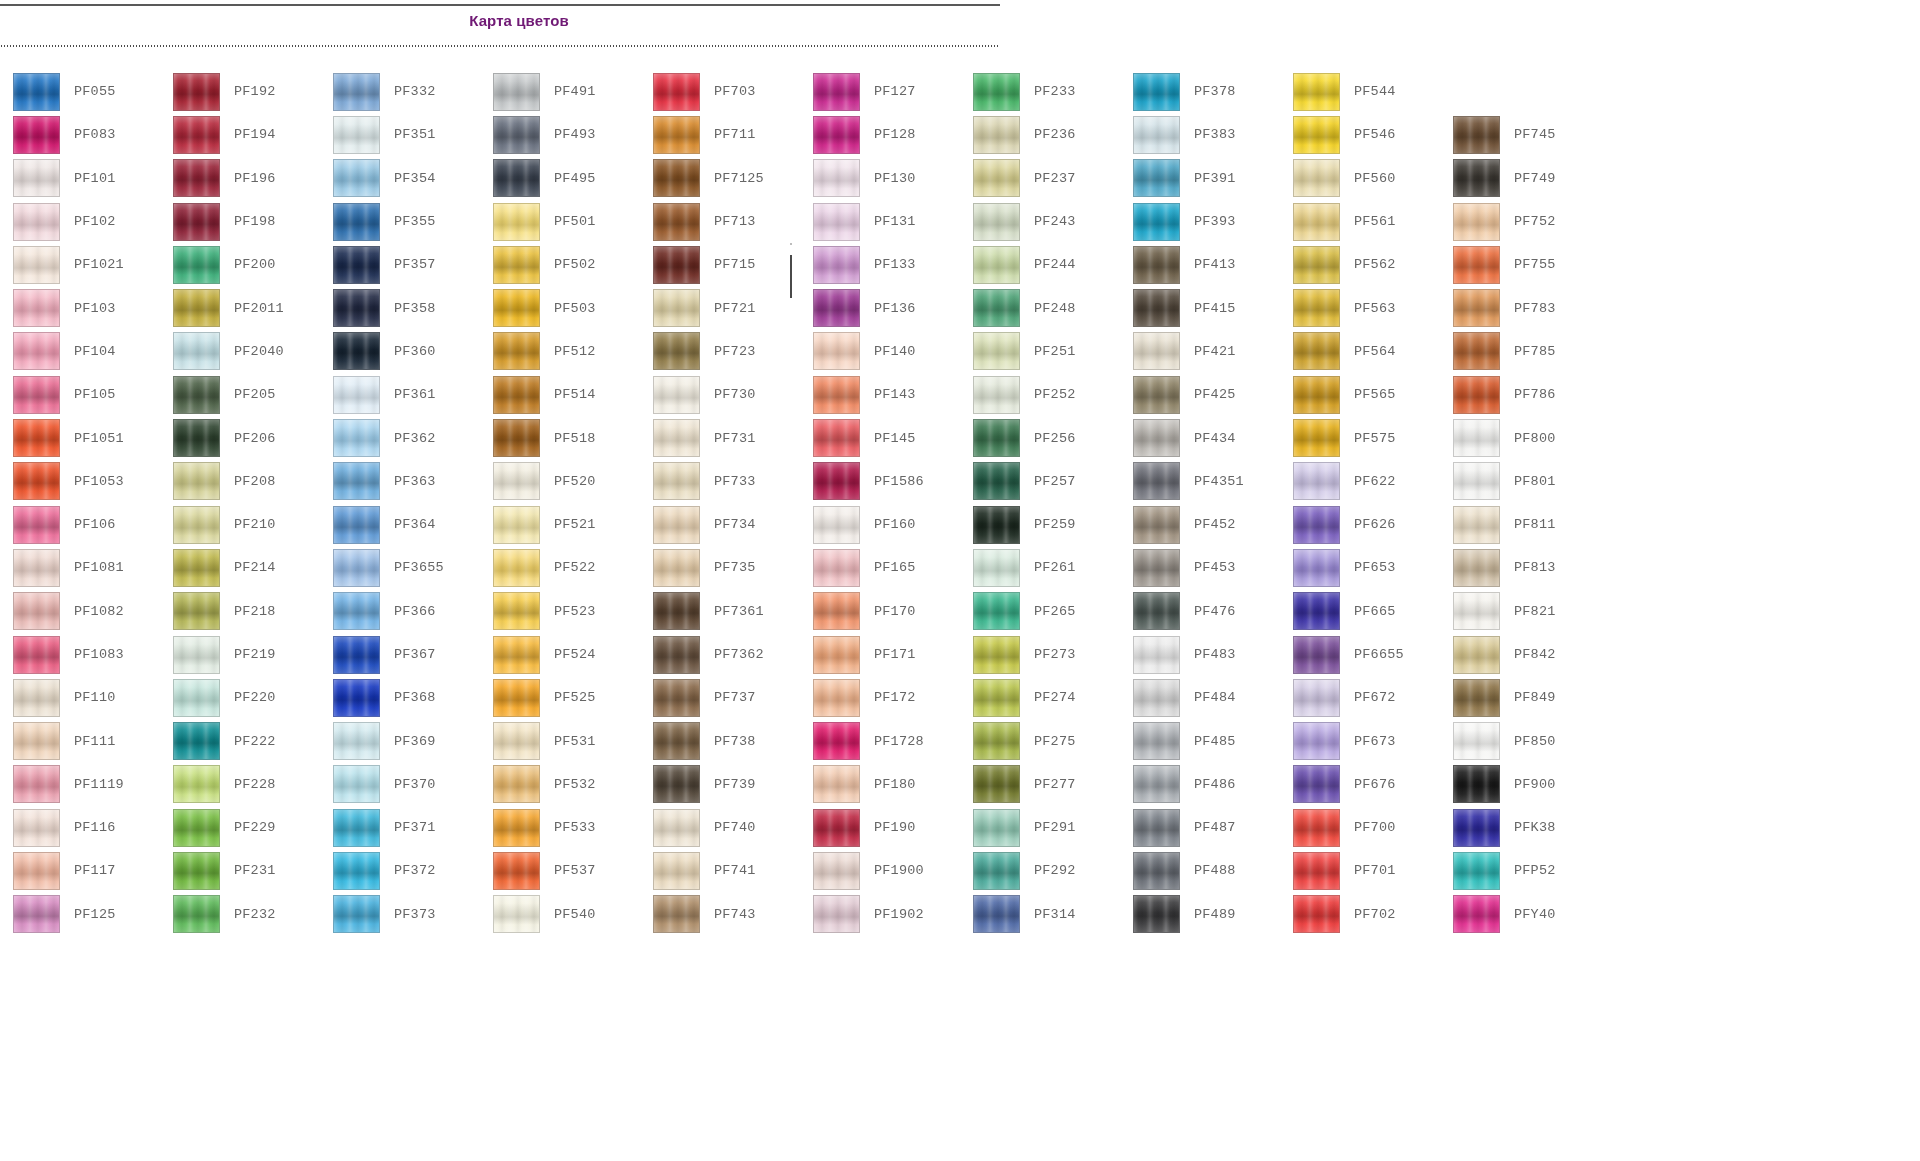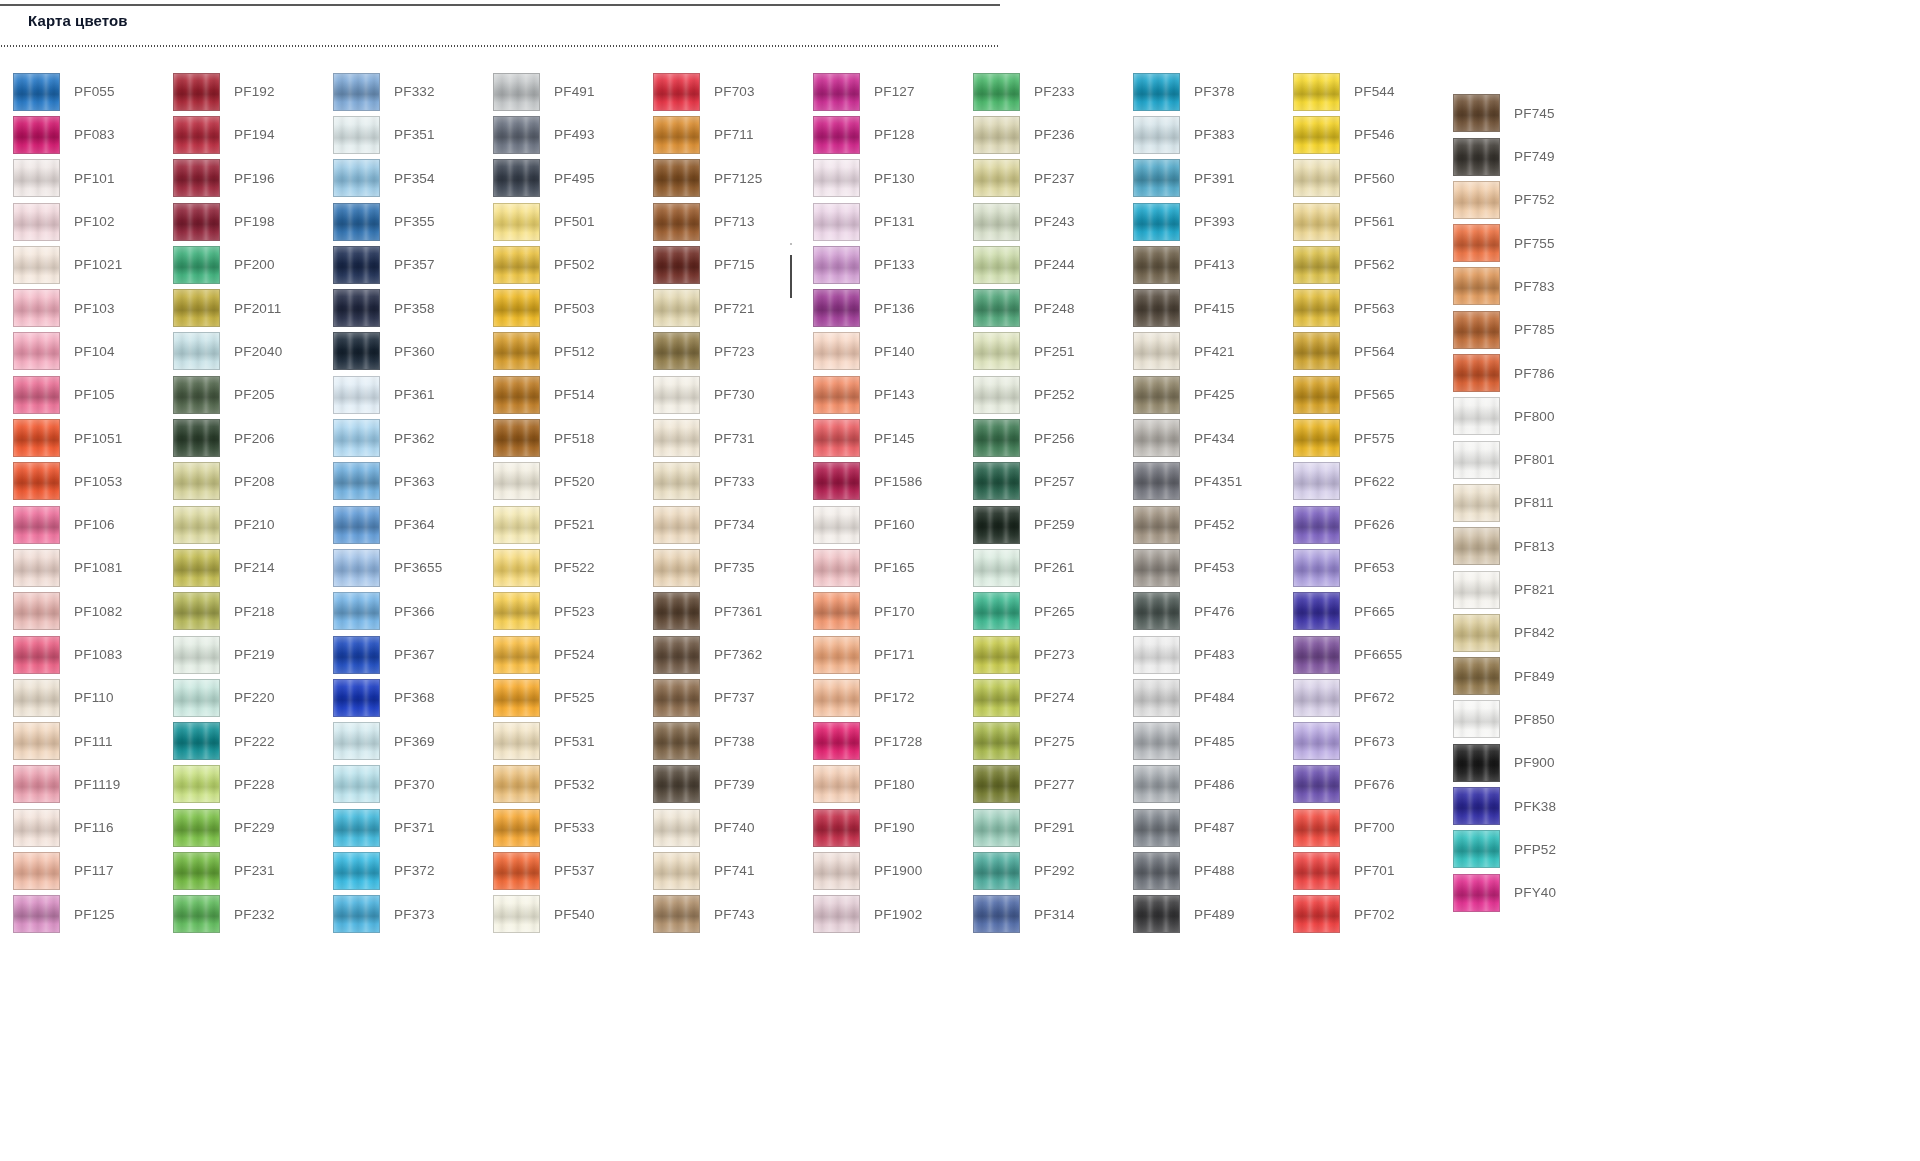--- a/index.html
+++ b/index.html
@@ -22,24 +22,24 @@
     width: 1010px;
     padding-top: 4px;
   }
   .header-rule {
     width: 1000px;
     height: 2px;
     background: #595959;
     margin: 0 0 6px 0;
   }
   .header-title {
-    text-align: left;
+    text-align: center;
     font-size: 15px;
     font-weight: bold;
-    color: #0f172a;
+    color: #701a75;
     line-height: 18px;
     letter-spacing: .1px;
     padding-left: 28px;
   }
   .header-sub {
     text-align: center;
     font-size: 14px;
     font-weight: normal;
     color: #555555;
     line-height: 18px;
@@ -52,21 +52,22 @@
     background-image: radial-gradient(circle, #4a4a4a 0.6px, transparent 0.7px);
     background-size: 3px 2px;
     background-repeat: repeat-x;
   }
   
   .grid {
     position: absolute;
     left: 0; top: 70px;
     width: 1920px;
     display: flex;
-    align-items: center;
+    align-items: flex-end;
+    font-family: Liberation Mono, monospace;
   }
   .col {
     width: 160px;
     flex: 0 0 160px;
     display: flex;
     flex-direction: column;
   }
   .swatch-row {
     height: 43.3px;
     display: flex;

